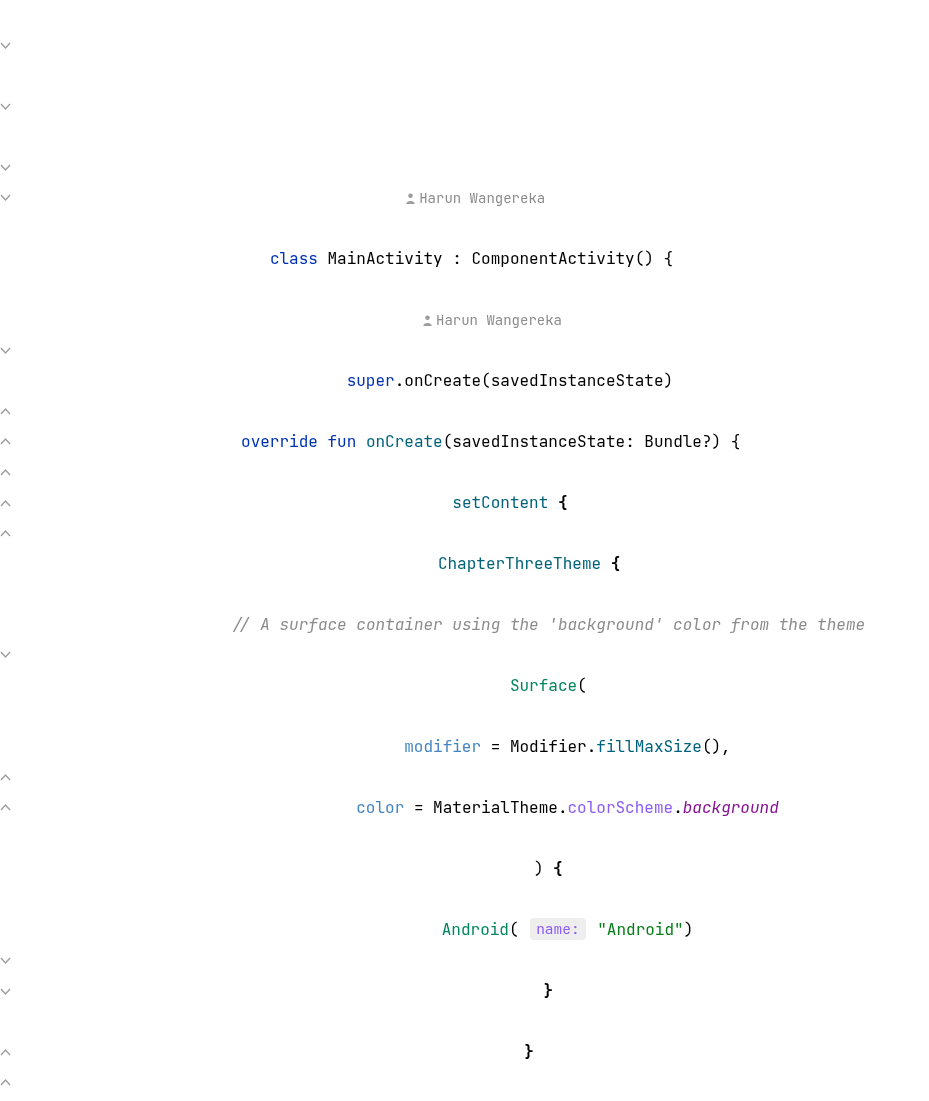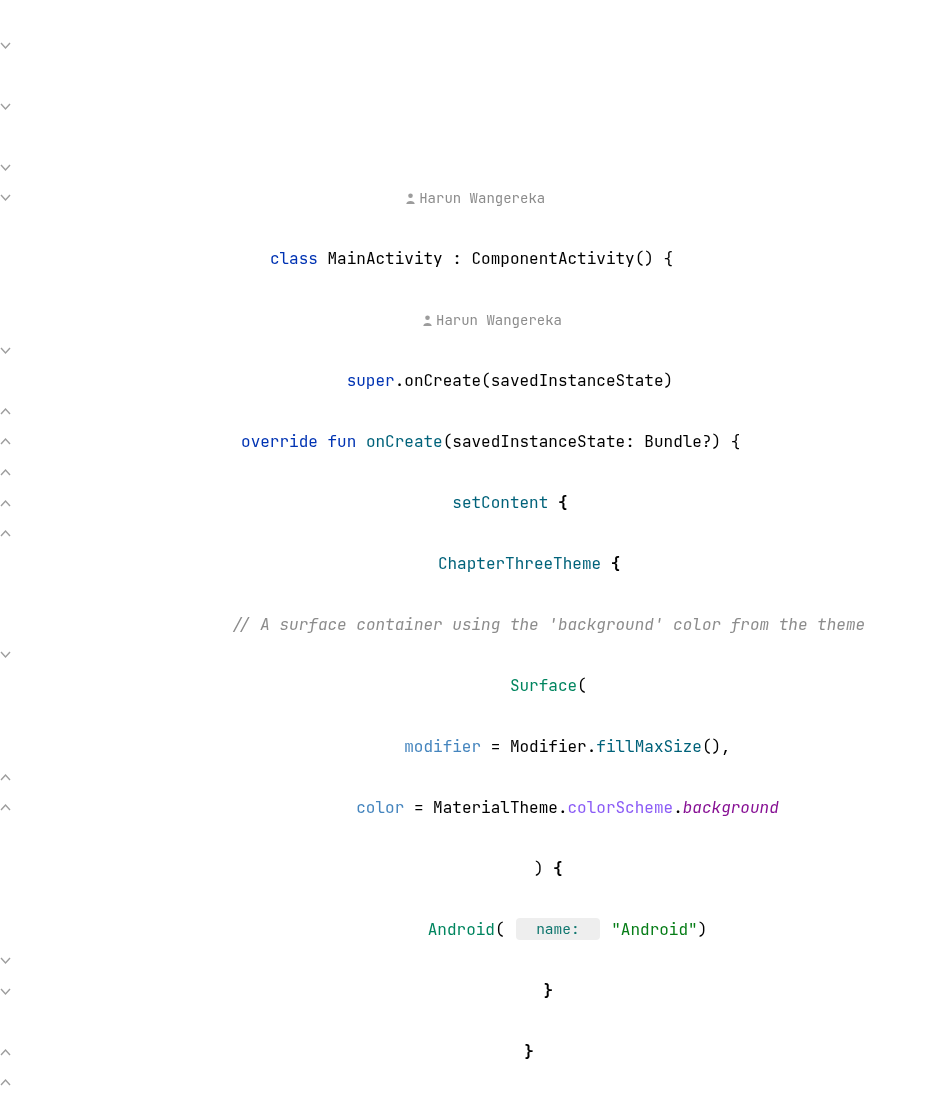--- a/index.html
+++ b/index.html
@@ -54,23 +54,23 @@
   .callit { color:#00627a; }  
   .green  { color:#00855f; }          
   .greenit{ color:#8b5cf6; } 
   .param { color:#4585be; }           
   .lit   { color:#067d17; }           
   .purpleit{ color:#871094; font-style:italic;}           
   .comment{ color:#8c8c8c; font-style:italic; }
   .hint {
     display:inline-block;
     background:#eeeeee;
-    color:#0f766e;
+    color:#8b5cf6;
     border-radius:4px;
-    padding: 0 20px;
+    padding: 0 6px;
     font-size: 14.5px;
     line-height: 22px;
     position: relative;
     top:-1px;
     margin: 0 2px;
   }
 </style>
 </head>
 <body>
 

